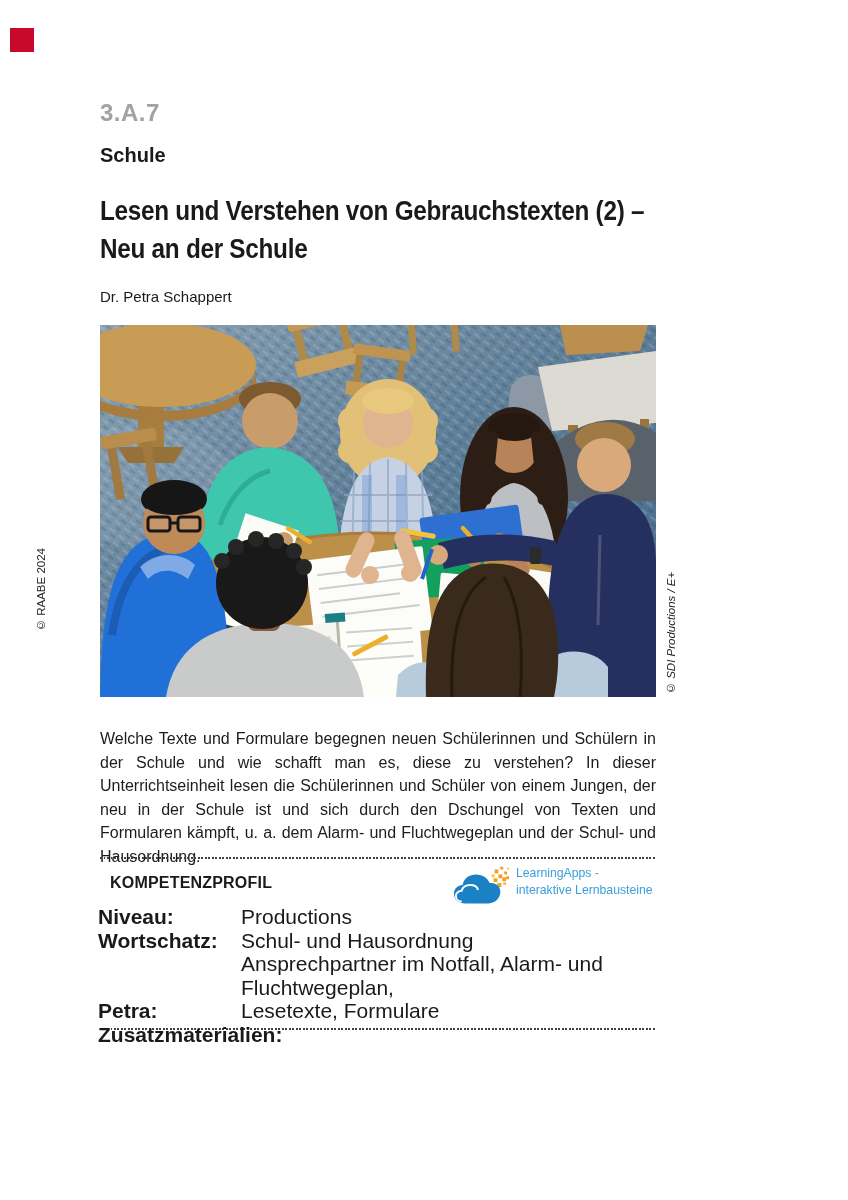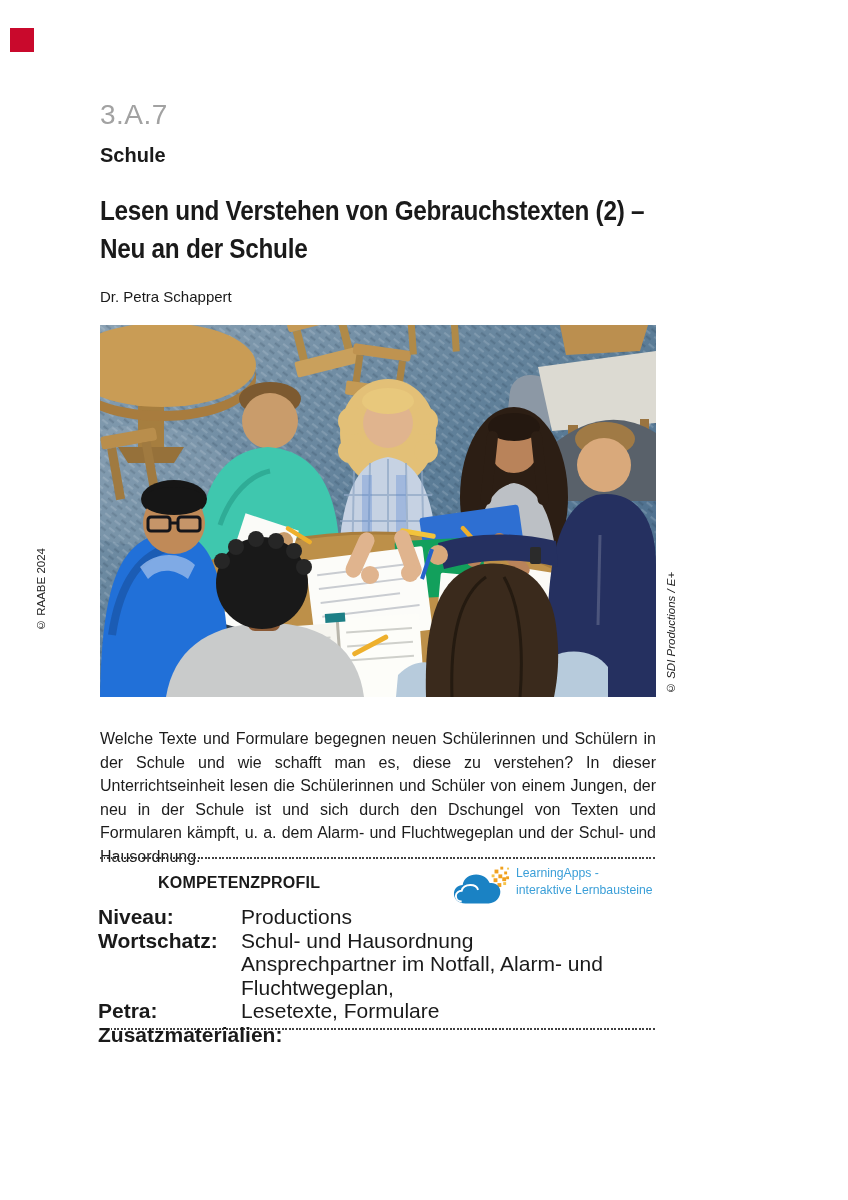--- a/index.html
+++ b/index.html
@@ -11,34 +11,34 @@
     --logo-orange:#f0a01e;
   }
   *{margin:0;padding:0;box-sizing:border-box;}
   html,body{background:#ffffff;}
   .page{
     position:relative;width:848px;height:1200px;background:#ffffff;
     font-family:"Liberation Sans","DejaVu Sans",sans-serif;color:var(--text-black);
     overflow:hidden;
   }
   .red-square{position:absolute;left:10px;top:28px;width:24px;height:24px;background:var(--accent-red);}
-  .kicker{position:absolute;left:100px;top:99px;font-size:28px;font-weight:normal;color:var(--kicker-gray);letter-spacing:.5px;}
+  .kicker{position:absolute;left:100px;top:99px;font-size:24px;font-weight:bold;color:var(--kicker-gray);letter-spacing:.5px;}
   .section-label{position:absolute;left:100px;top:144px;font-size:20px;font-weight:bold;text-align:right;}
   .doc-title{position:absolute;left:100px;top:192px;font-size:27px;font-weight:bold;line-height:38px;letter-spacing:-.3px;transform:scaleX(.9);transform-origin:left top;white-space:nowrap;}
   .author{position:absolute;left:100px;top:288px;font-size:15px;}
   .photo{position:absolute;left:100px;top:325px;width:556px;height:372px;overflow:hidden;}
   .photo svg{display:block;width:556px;height:372px;}
   .v-caption{position:absolute;writing-mode:vertical-rl;transform:rotate(180deg);font-size:11.5px;color:#222;display:flex;align-items:center;justify-content:center;}
   .v-caption.left{left:30px;top:510px;height:160px;width:22px;}
   .v-caption.right{left:660px;top:548px;height:170px;width:22px;font-style:italic;}
   .intro{position:absolute;left:100px;top:727px;width:556px;font-size:16px;line-height:23.5px;text-align:justify;color:#1c1c1c;}
   .dotted{position:absolute;left:100px;width:556px;height:2px;background:repeating-linear-gradient(90deg,#404040 0 1.6px,transparent 1.6px 3.5px);}
   .dotted.top{top:857px;}
   .dotted.bottom{top:1028px;}
-  .profile-heading{position:absolute;left:110px;top:874px;font-size:16px;font-weight:bold;letter-spacing:.2px;margin-left:48px;}
+  .profile-heading{position:absolute;left:110px;top:874px;font-size:16px;font-weight:bold;letter-spacing:.2px;}
   .logo{position:absolute;left:452px;top:864px;width:212px;height:46px;display:flex;gap:6px;}
   .logo-text{font-size:13px;line-height:17px;color:var(--logo-text-blue);white-space:nowrap;transform:scaleX(.94);transform-origin:left center;}
   .profile-rows{position:absolute;left:98px;top:905px;width:546px;font-size:21px;line-height:23.5px;}
   .profile-row{display:grid;grid-template-columns:143px 1fr;}
   .profile-row .lbl{font-weight:bold;}
 </style>
 </head>
 <body>
 
 <div class="page">

